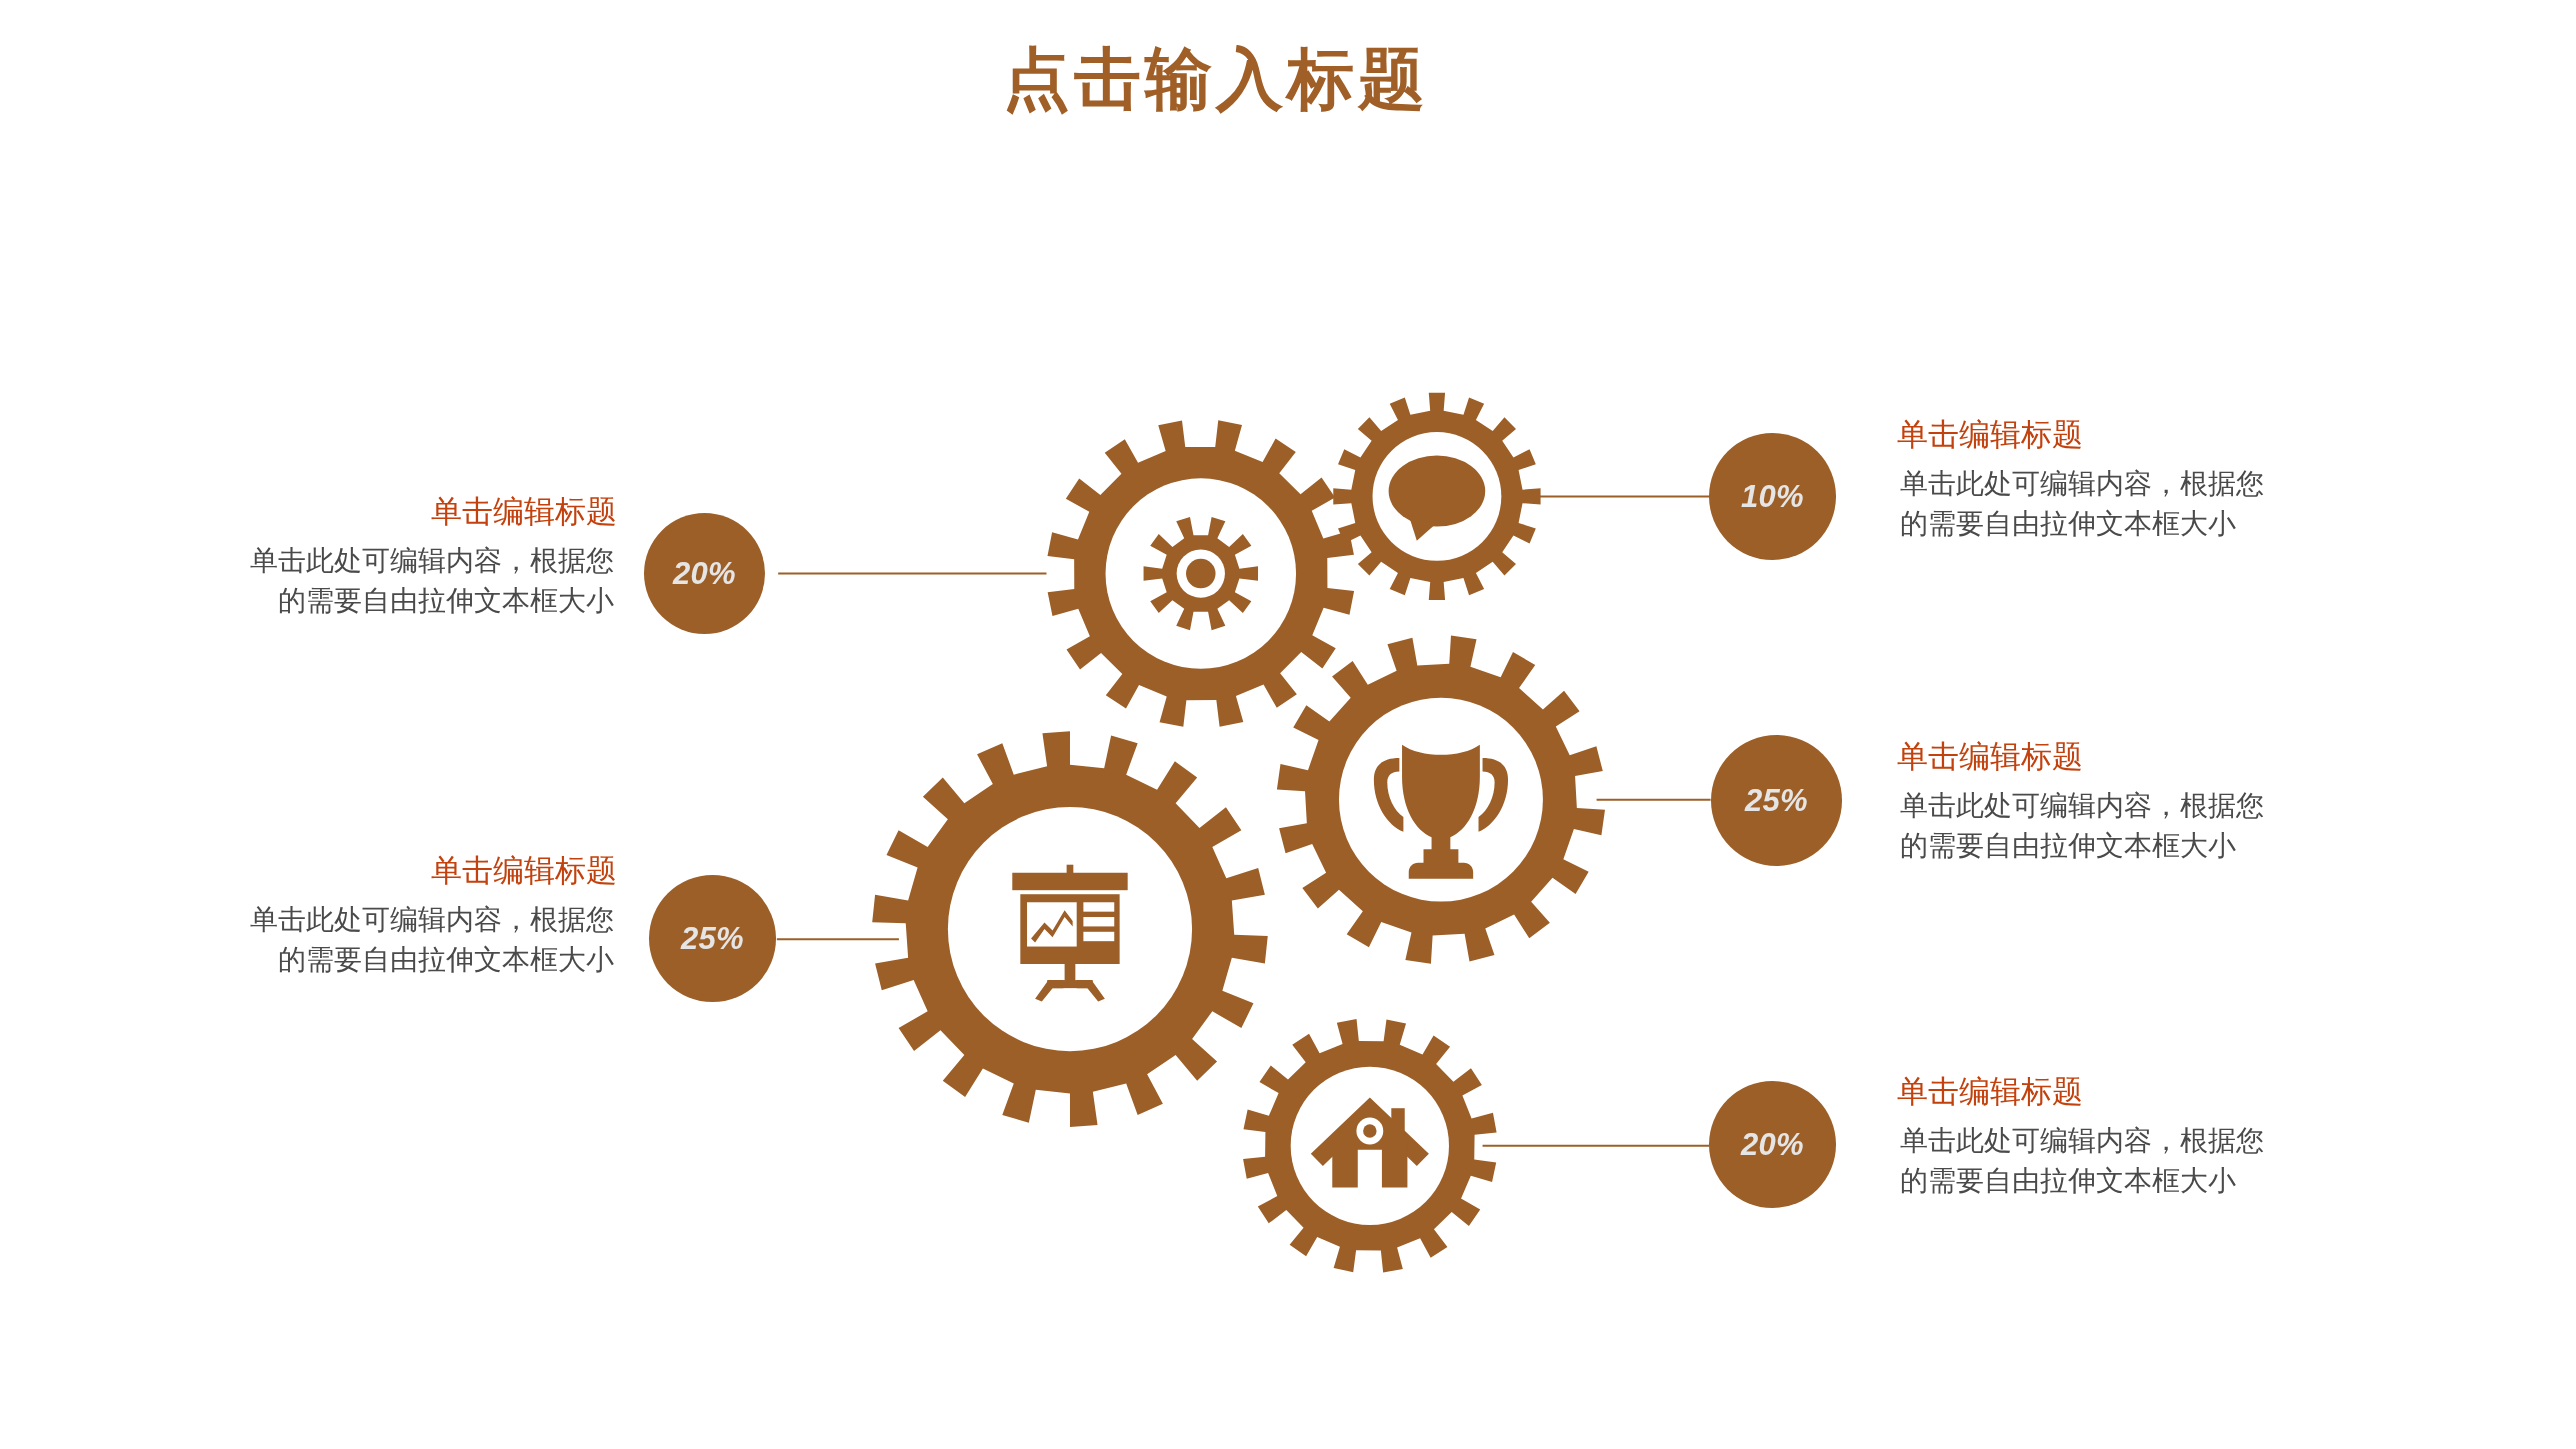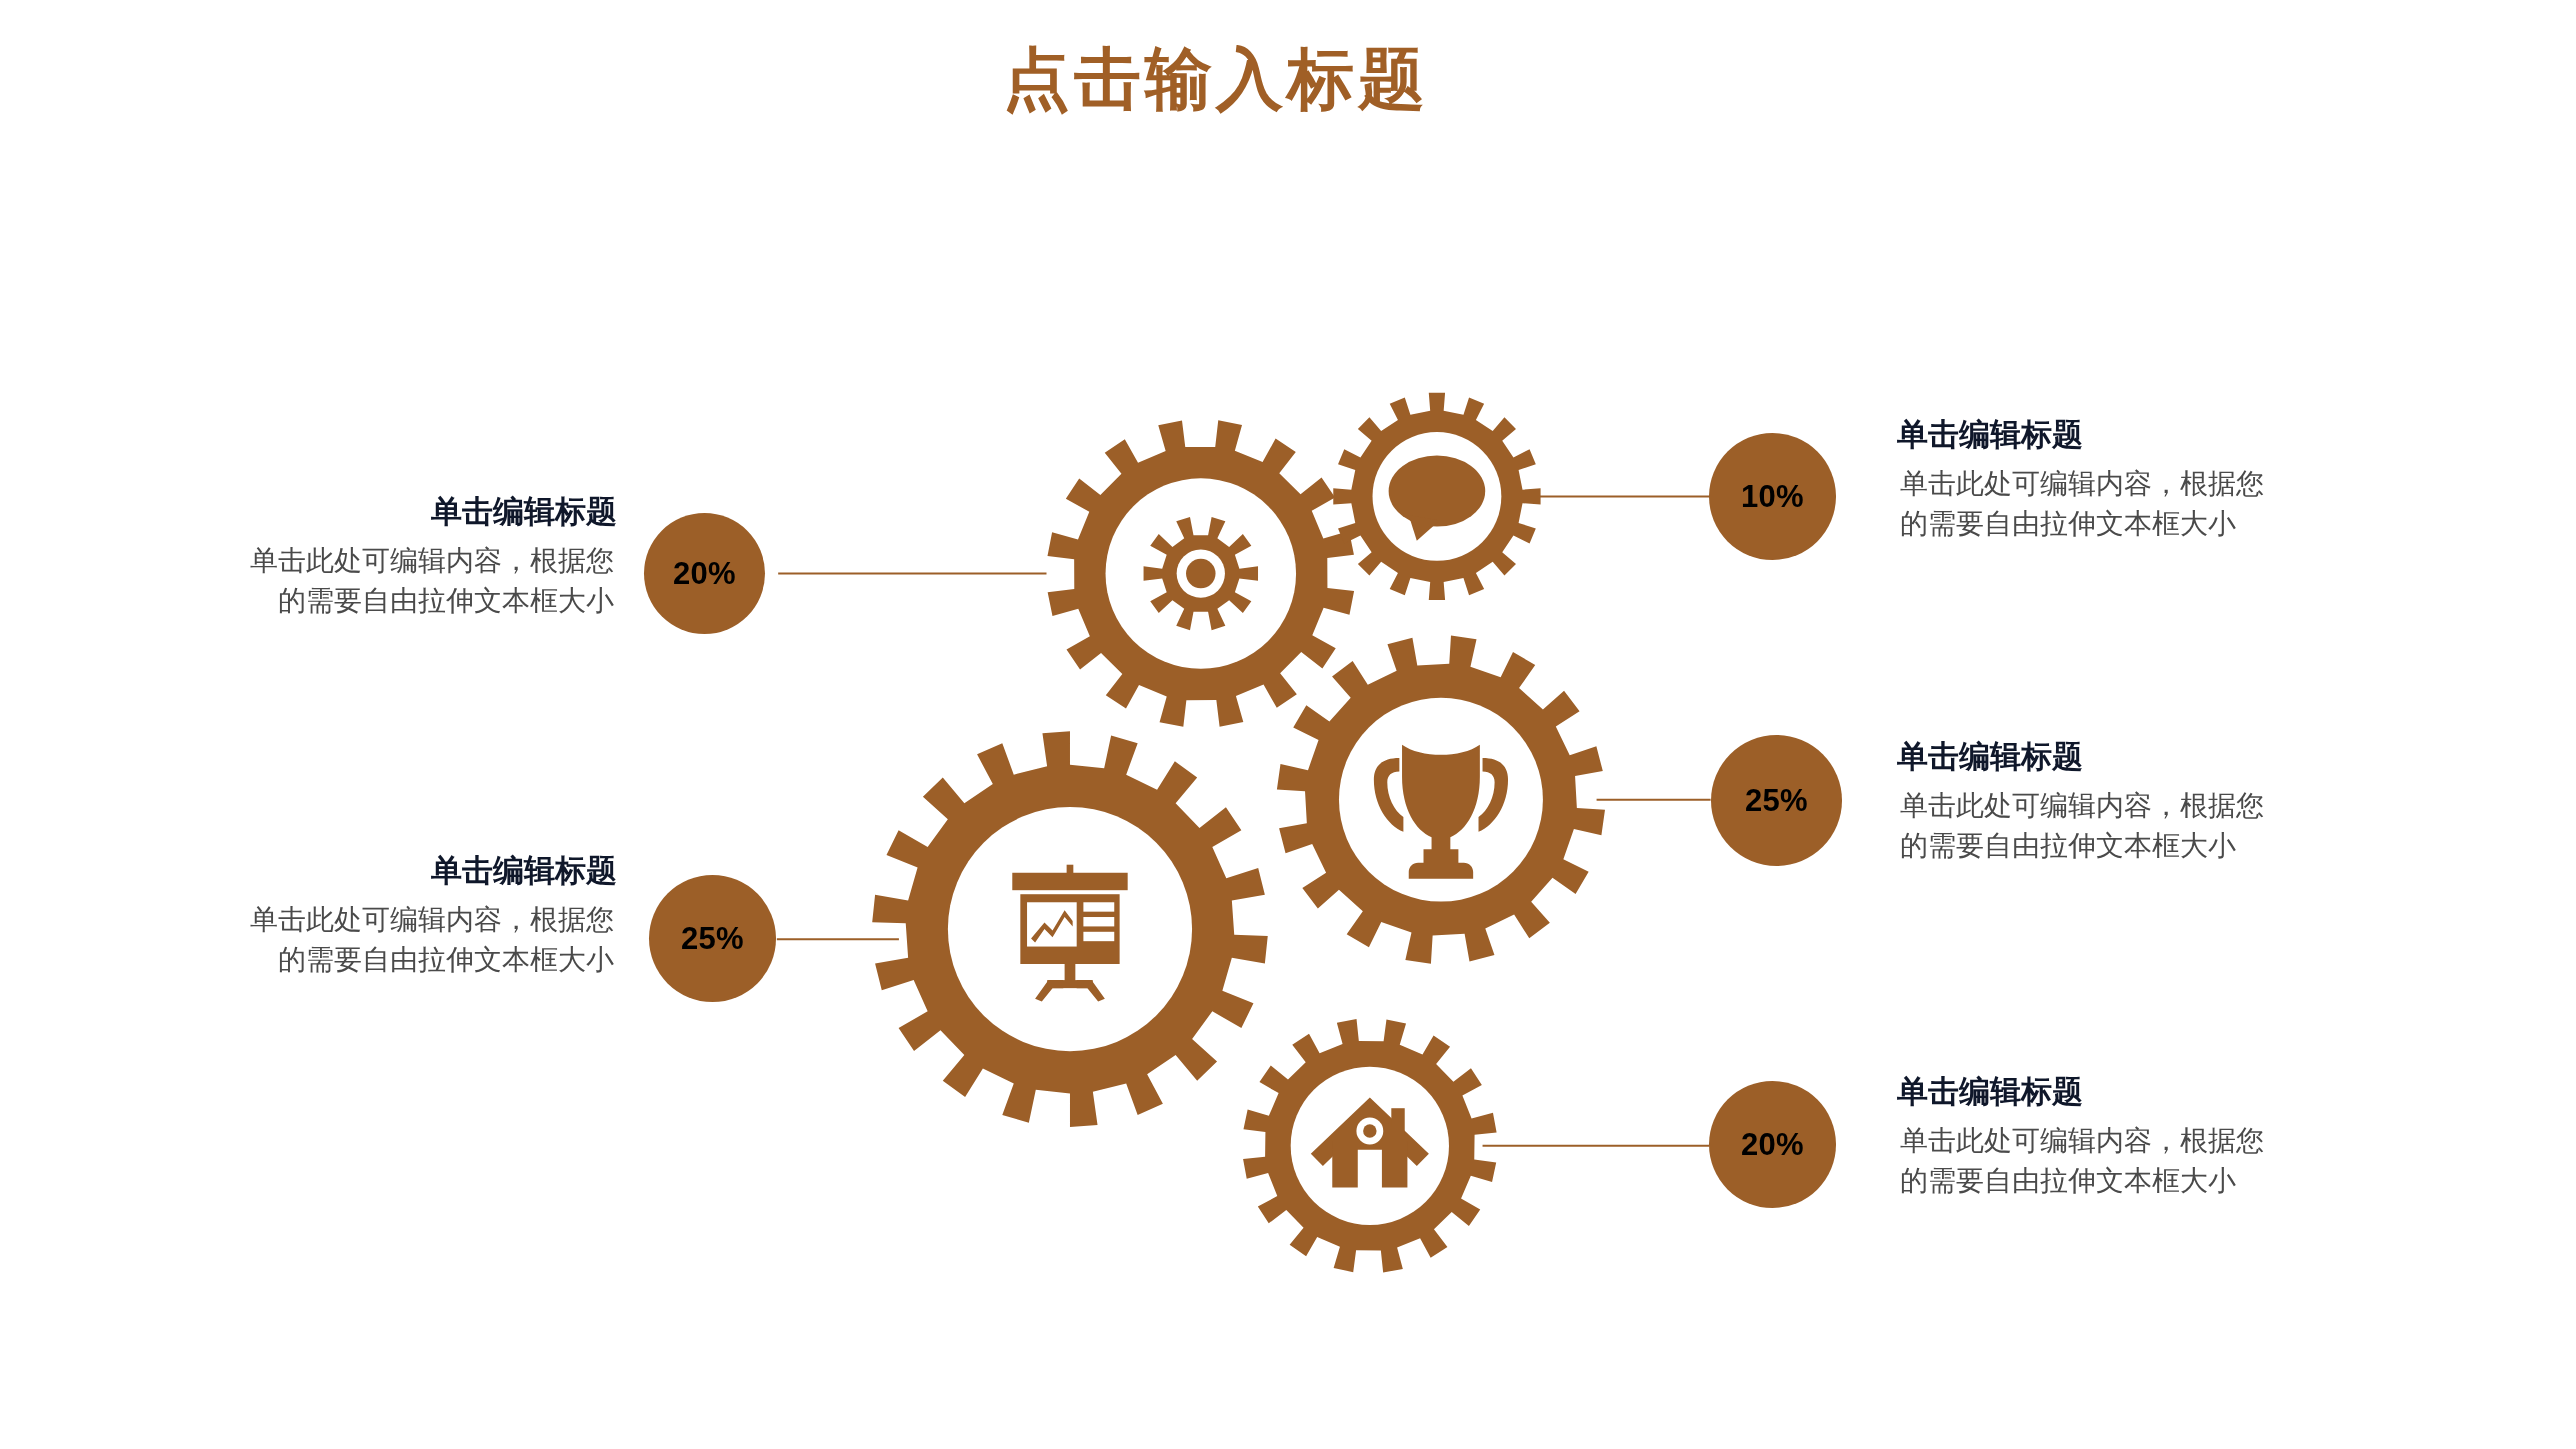--- a/index.html
+++ b/index.html
@@ -45,38 +45,39 @@
     height: 1449px;
     pointer-events: none;
   }
   #gear-layer svg { display: block; }
 
   
   .pct-circle {
     position: absolute;
     border-radius: 50%;
     background: #9C5F28;
-    color: #000000;
+    color: #e5e5e5;
     display: flex;
     align-items: center;
     justify-content: center;
     font-weight: bold;
     letter-spacing: 0.3px;
     z-index: 5;
+    font-style: italic;
   }
 
   
   .info-block {
     position: absolute;
     z-index: 4;
   }
   .info-block .info-title {
     font-size: 31px;
-    font-weight: bold;
-    color: #0f172a;
+    font-weight: normal;
+    color: #c2410c;
     line-height: 1.25;
     white-space: nowrap;
     margin: 0 0 9.4px 0;
   }
   .info-block .info-body {
     font-size: 28px;
     font-weight: normal;
     color: #4A4A4A;
     line-height: 1.42;
     margin: 3px;

